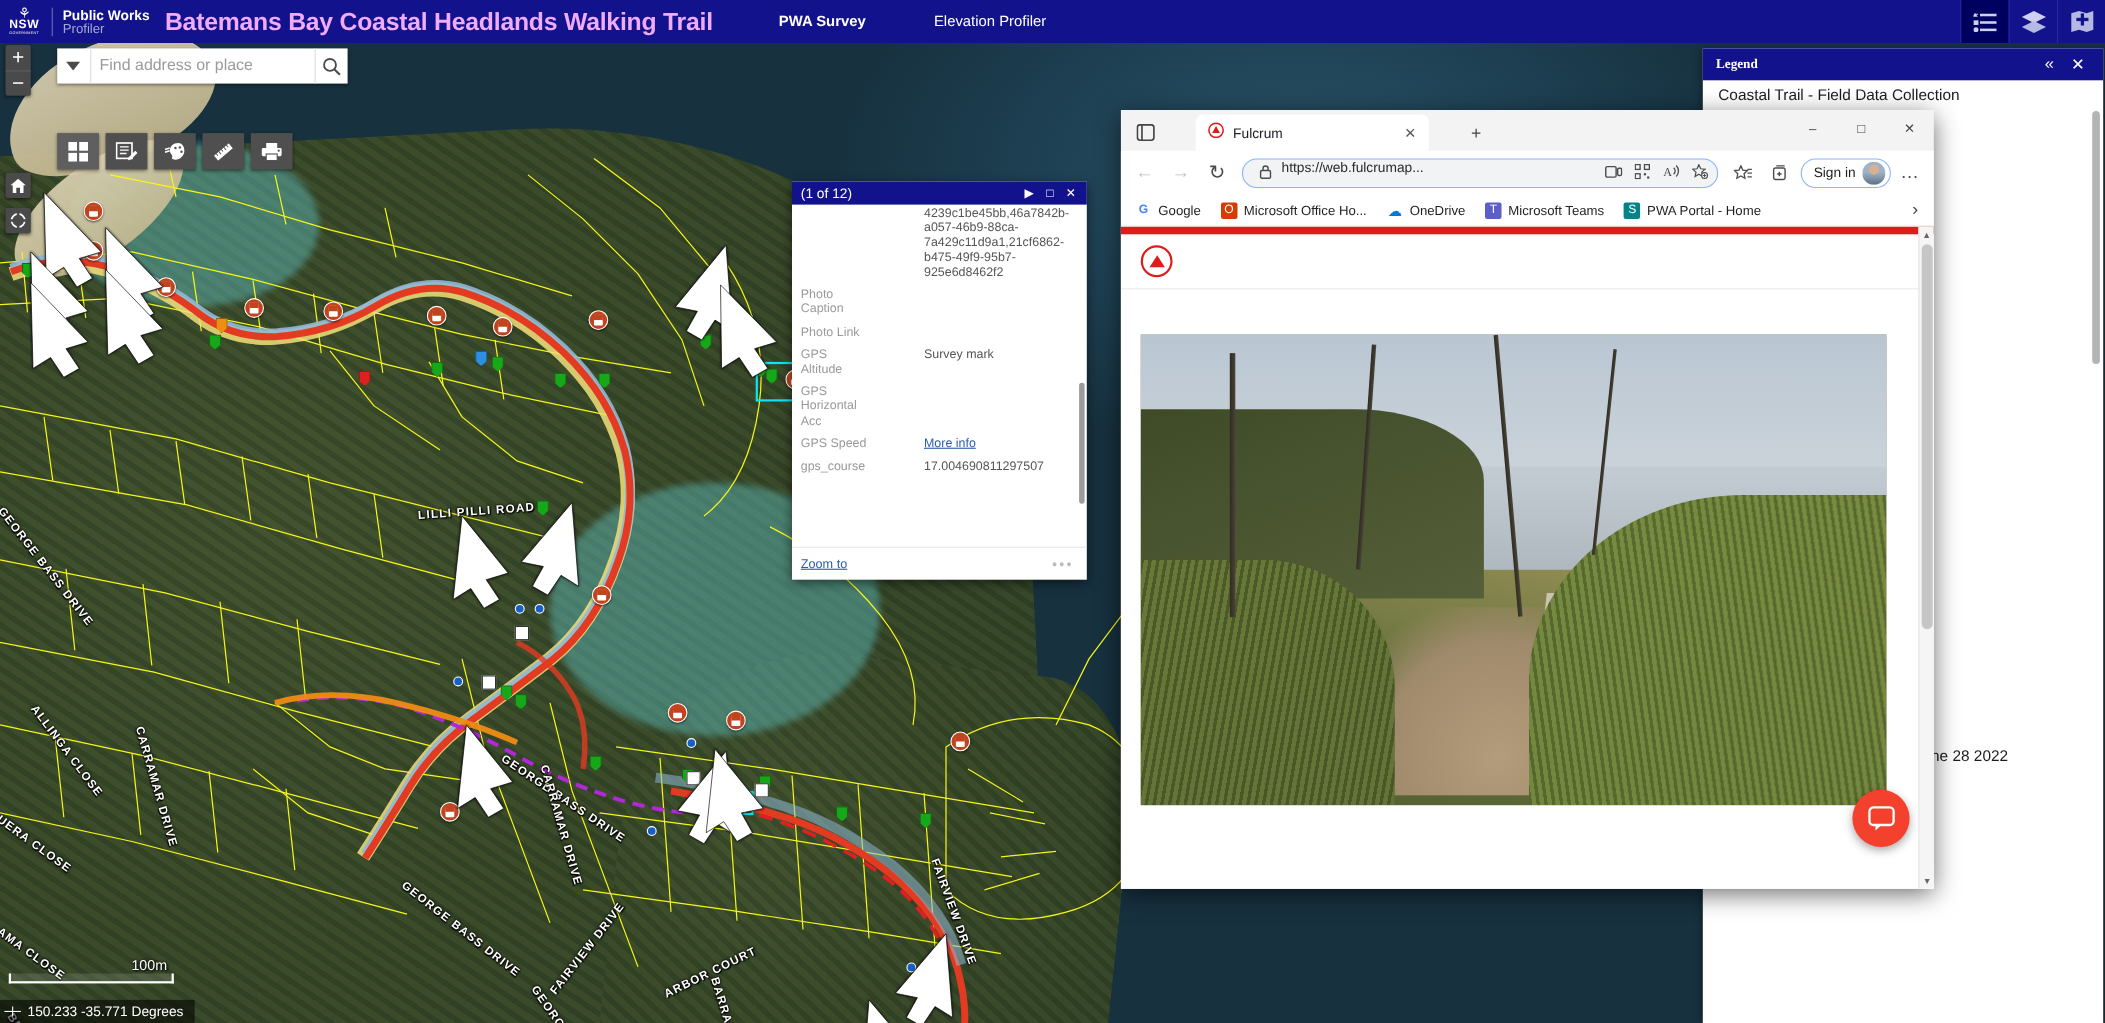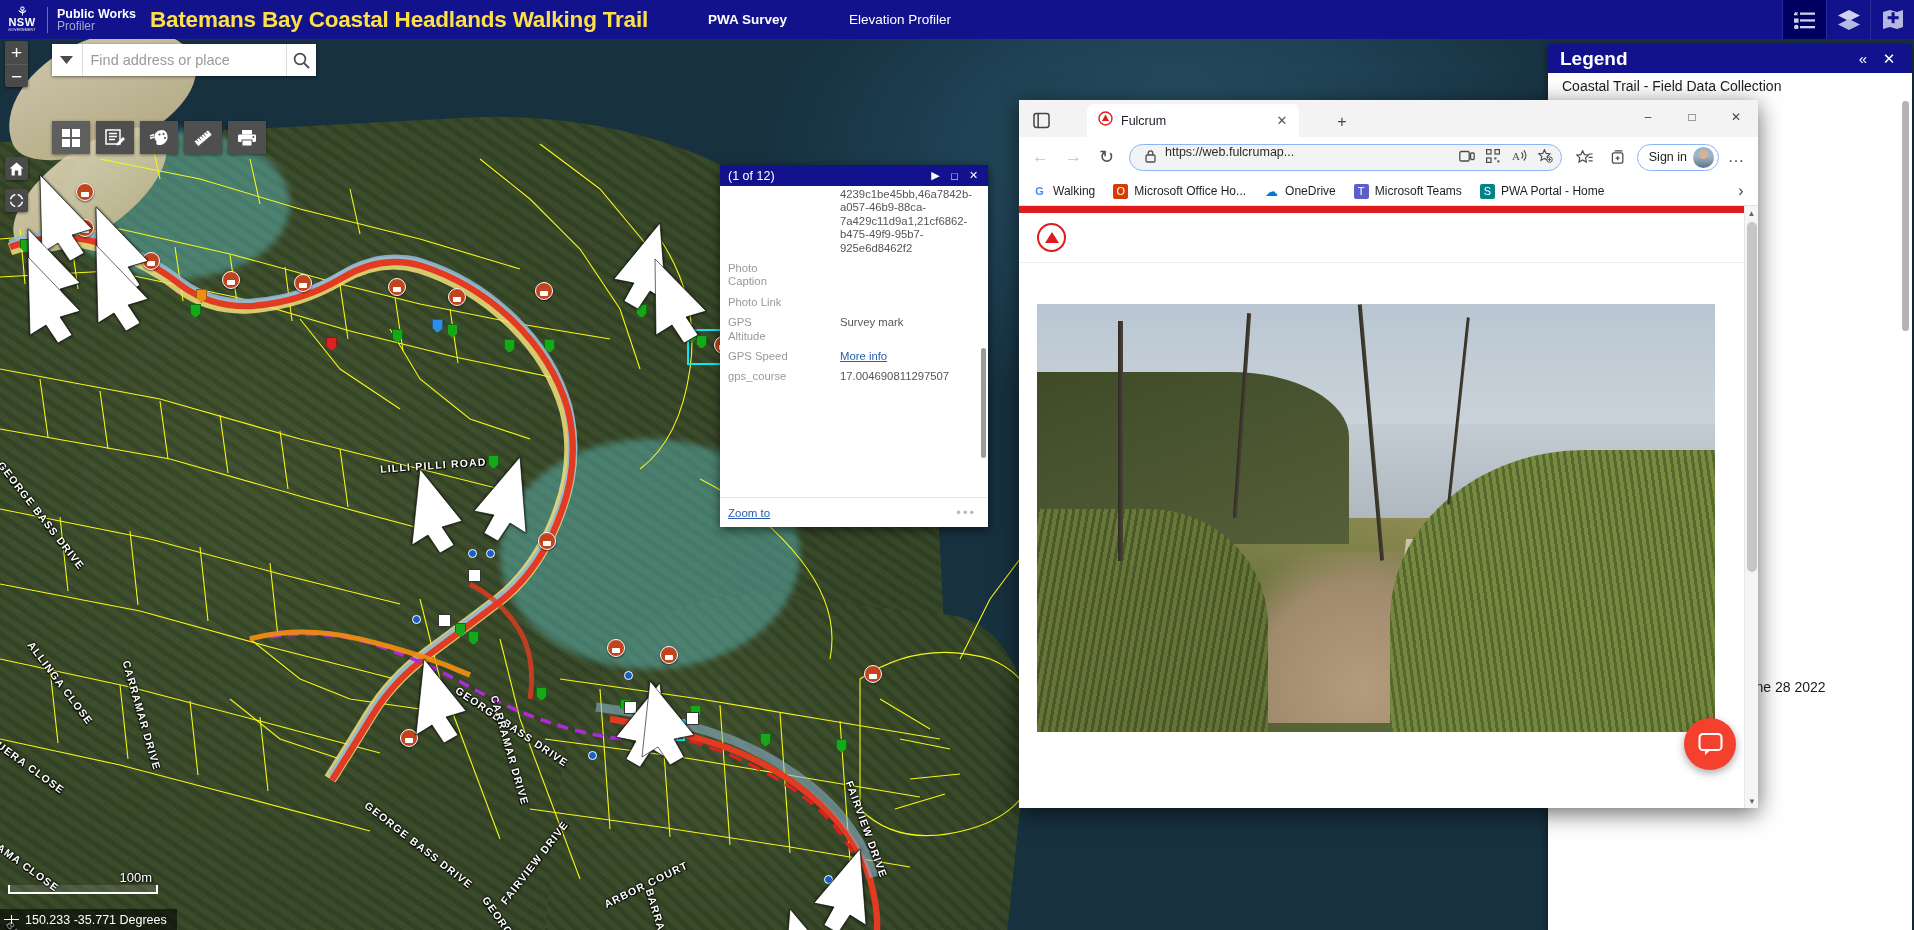--- a/index.html
+++ b/index.html
@@ -20,21 +20,21 @@
     flex-direction: column; color: #fff; flex: 0 0 auto;
   }
   .nsw-logo .wt { font-size: 13px; letter-spacing: -.5px; line-height: 10px; }
   .nsw-logo .nsw-txt { font-size: 11px; font-weight: bold; letter-spacing: .5px; line-height: 11px; }
   .nsw-logo .gov { font-size: 3.4px; letter-spacing: .3px; line-height: 5px; }
   .hdr-divider { width: 1px; height: 26px; background: #6a6ab8; margin: 0 9px 0 3px; }
   .pwa-brand { color: #e6e6f5; line-height: 12px; flex: 0 0 auto; }
   .pwa-brand .l1 { font-size: 12.5px; font-weight: bold; color: #ffffff; }
   .pwa-brand .l2 { font-size: 12px; color: #a6a6d4; }
   #app-title {
-    color: #fde047; font-size: 22.5px; font-weight: bold; margin-left: 14px;
+    color: #f0abfc; font-size: 22.5px; font-weight: bold; margin-left: 14px;
     letter-spacing: -.2px; white-space: nowrap;
   }
   .hdr-nav { display: flex; align-items: center; margin-left: 60px; gap: 62px; }
   .hdr-nav a {
     color: #ffffff; font-size: 13.5px; text-decoration: none; white-space: nowrap;
   }
   .hdr-nav a.bold { font-weight: bold; }
   .hdr-right { position: absolute; right: 0; top: 0; height: 39px; display: flex; align-items: center; }
   .hdr-icon-btn {
     width: 44px; height: 39px; display: flex; align-items: center; justify-content: center;
@@ -230,21 +230,21 @@
   
   #legend-panel {
     position: absolute; right: 2px; top: 44px; width: 364px; height: 886px;
     background: #fff; z-index: 40; box-shadow: 0 2px 8px rgba(0,0,0,.5);
     display: flex; flex-direction: column;
   }
   #legend-panel .lg-head {
     height: 29px; background: #12128c; color: #fff; display: flex; align-items: center;
     padding: 0 10px 0 12px; flex: 0 0 auto;
   }
-  #legend-panel .lg-head .ttl { flex: 1; font-size: 19px; font-weight: bold; }
+  #legend-panel .lg-head .ttl { flex: 1; font-size: 12px; font-weight: bold; font-family: Liberation Serif, serif; }
   #legend-panel .lg-head .hbtn {
     width: 26px; display: flex; align-items: center; justify-content: center;
     cursor: pointer; font-size: 15px;
   }
   #legend-panel .lg-body { flex: 1; overflow: hidden; position: relative; padding: 5px 14px 0 14px; }
   #legend-panel .lg-scroll {
     position: absolute; right: 3px; top: 28px; width: 7px; height: 230px;
     background: #b4b4b4; border-radius: 4px;
   }
   .lg-group { font-size: 14px; color: #1c1c1c; margin-bottom: 10px; }
@@ -649,20 +649,24 @@
       </div>
       <div class="attr-row">
         <div class="k">Photo Link</div>
         <div class="v"></div>
       </div>
       <div class="attr-row">
         <div class="k">GPS Altitude</div>
         <div class="v">Survey mark</div>
       </div>
       <div class="attr-row">
+        <div class="k">GPS Horizontal Acc</div>
+        <div class="v"></div>
+      </div>
+      <div class="attr-row">
         <div class="k">GPS Speed</div>
         <div class="v"><a href="#">More info</a></div>
       </div>
       <div class="attr-row">
         <div class="k">gps_course</div>
         <div class="v">17.004690811297507</div>
       </div>
       <div class="pp-scroll"></div>
     </div>
     <div class="pp-foot">
@@ -779,21 +783,21 @@
     <div id="signin-btn">
       <span class="stxt">Sign in</span>
       <span class="avatar"></span>
     </div>
     <div class="nav-ico" style="font-size:17px;letter-spacing:1px">…</div>
   </div>
 
   <div class="bw-bookmarks">
     <div class="bm">
       <span class="bm-ico" style="color:#4285f4;font-weight:bold">G</span>
-      <span>Walking</span>
+      <span>Google</span>
     </div>
     <div class="bm">
       <span class="bm-ico" style="background:#d83b01;color:#fff">O</span>
       <span>Microsoft Office Ho...</span>
     </div>
     <div class="bm">
       <span class="bm-ico" style="color:#0078d4;font-size:13px">☁</span>
       <span>OneDrive</span>
     </div>
     <div class="bm">

